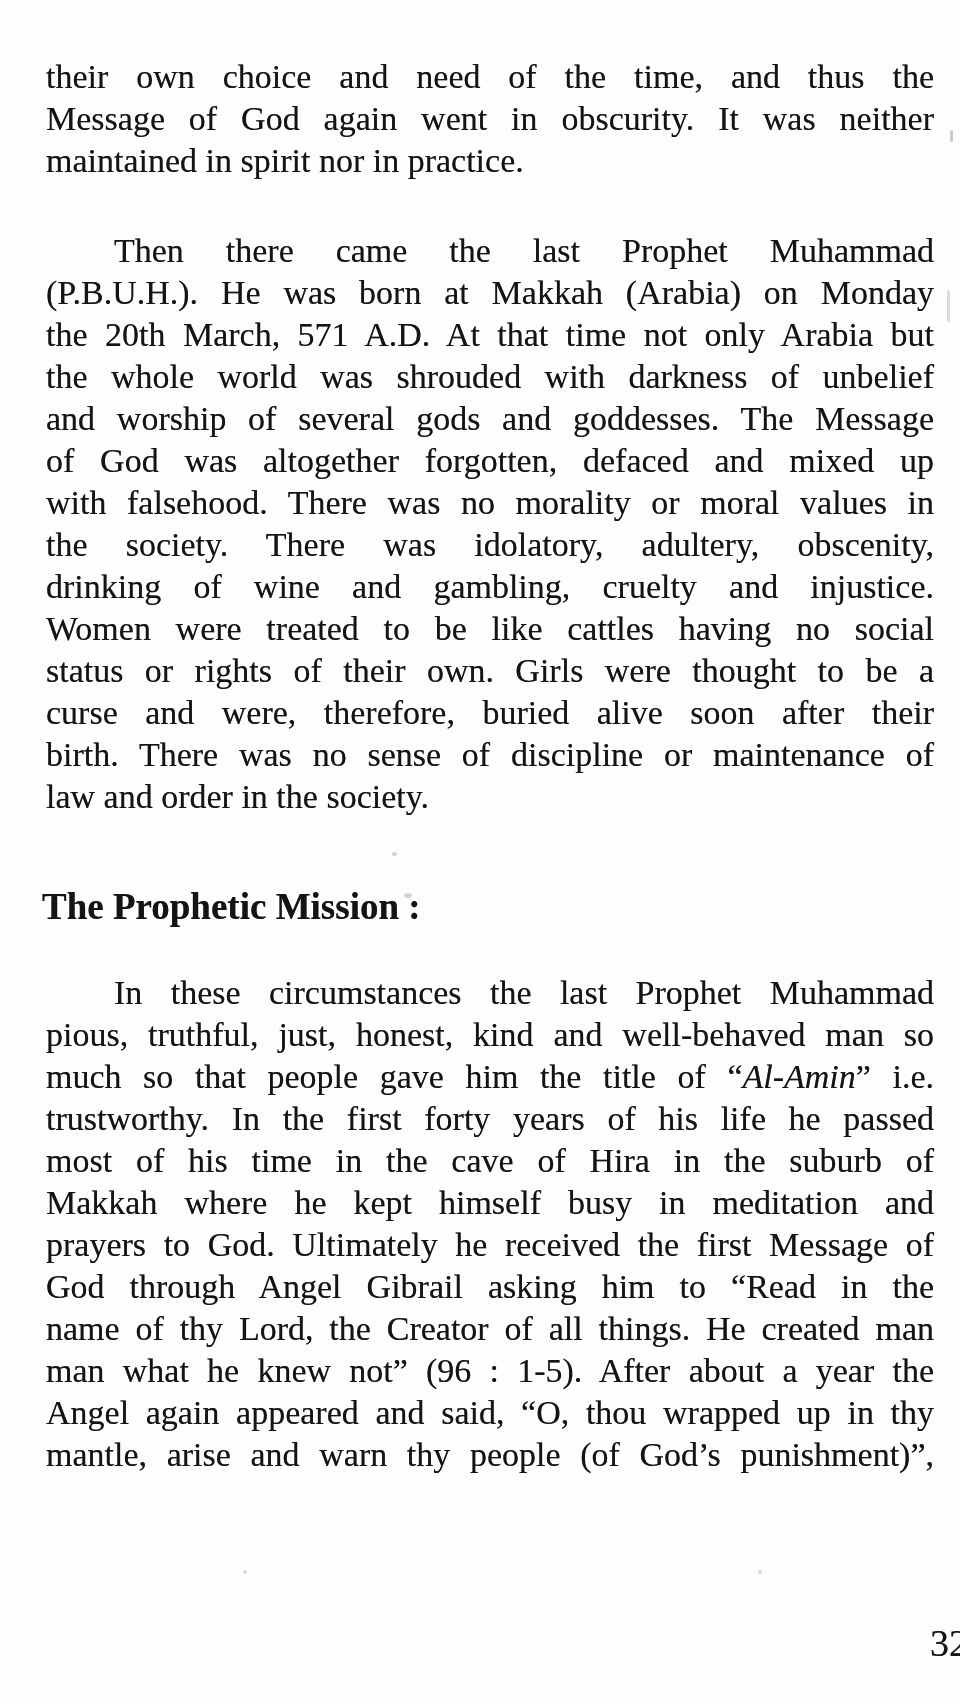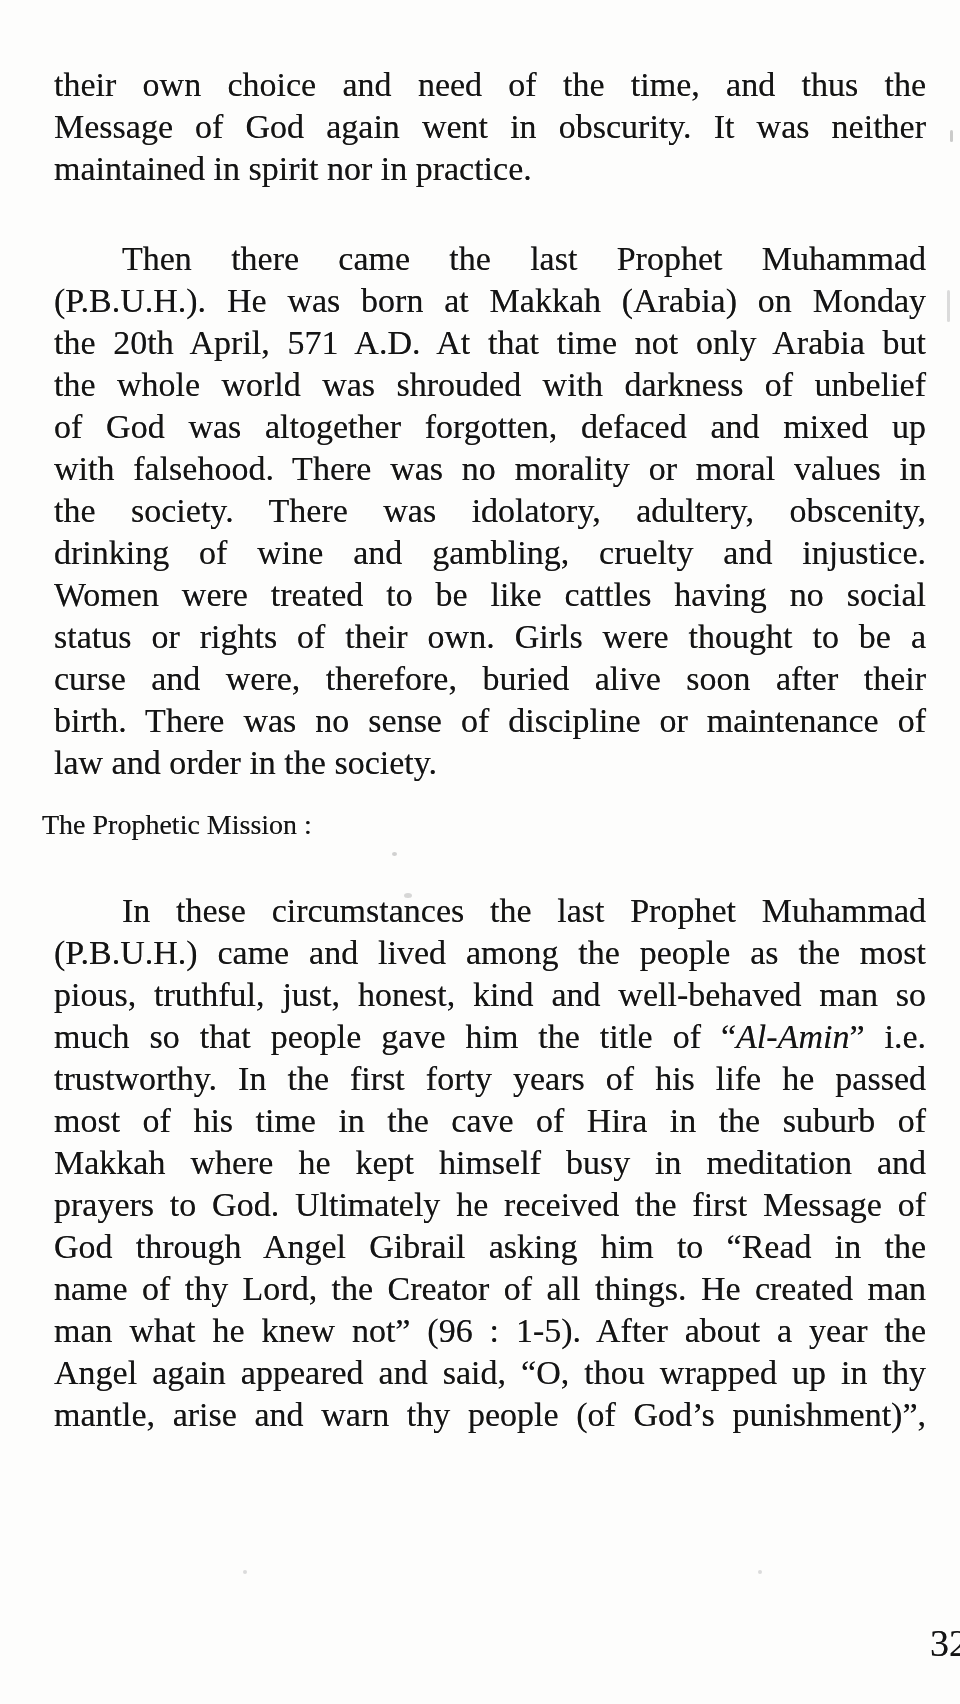--- a/index.html
+++ b/index.html
@@ -14,26 +14,26 @@
     text-shadow: 0 0 0.6px rgba(10,10,10,0.6); 
   }
   .text-block {
     position: absolute;
     left: 42px;
     top: 52px;
     width: 896px;
     font-size: 34px;
     line-height: 42px;
   }
-  .paragraph { margin: 12px; }
+  .paragraph { margin: 4px; }
   .text-block > *:nth-child(2) { margin-top: 48px; }
   .heading {
-    margin-top: 20px;
-    font-weight: normal;
-    font-size: 28px;
+    margin-top: 68px;
+    font-weight: bold;
+    font-size: 37px;
     line-height: 42px;
   }
   .heading + .paragraph { margin-top: 44px; font-family: Liberation Serif, serif; }
   .line { text-align: left; }
   .line.just { text-align: justify; text-align-last: justify; text-justify: inter-word; }
   .line.indent { padding-left: 68px; }
   .line i { font-style: italic; }
   .line .heavy { text-shadow: 0 0 1.1px #000, 0.4px 0 0 #000, -0.4px 0 0 #000; }
   .page-number {
     position: absolute;
@@ -59,36 +59,36 @@
 <div class="page">
   <div class="text-block">
       <div class="paragraph">
         <div class="line just">their own choice and need of the time, and thus the</div>
         <div class="line just">Message of God again went in obscurity. It was neither</div>
         <div class="line">maintained in spirit nor in practice.</div>
       </div>
       <div class="paragraph">
         <div class="line just indent">Then there came the last Prophet Muhammad</div>
         <div class="line just">(P.B.U.H.). He was born at Makkah (Arabia) on Monday</div>
-        <div class="line just">the 20th April, 571 A.D. At that time not only Arabia but</div>
+        <div class="line just">the 20th March, 571 A.D. At that time not only Arabia but</div>
         <div class="line just">the whole world was shrouded with darkness of unbelief</div>
+        <div class="line just">and worship of several gods and goddesses. The Message</div>
         <div class="line just">of God was altogether forgotten, defaced and mixed up</div>
         <div class="line just">with falsehood. There was no morality or moral values in</div>
         <div class="line just">the society. There was idolatory, adultery, obscenity,</div>
         <div class="line just">drinking of wine and gambling, cruelty and injustice.</div>
         <div class="line just">Women were treated to be like cattles having no social</div>
         <div class="line just">status or rights of their own. Girls were thought to be a</div>
         <div class="line just">curse and were, therefore, buried alive soon after their</div>
         <div class="line just">birth. There was no sense of discipline or maintenance of</div>
         <div class="line">law and order in the society.</div>
       </div>
       <div class="heading">The Prophetic Mission :</div>
       <div class="paragraph">
         <div class="line just indent">In these circumstances the last Prophet Muhammad</div>
-        <div class="line just">(P.B.U.H.) came and lived among the people as the most</div>
         <div class="line just">pious, truthful, just, honest, kind and well-behaved man so</div>
         <div class="line just">much so that people gave him the title of “<i>Al-Amin</i>” i.e.</div>
         <div class="line just">trustworthy. In the first forty years of his life he passed</div>
         <div class="line just">most of his time in the cave of Hira in the suburb of</div>
         <div class="line just">Makkah where he kept himself busy in meditation and</div>
         <div class="line just">prayers to God. Ultimately he received the first Message of</div>
         <div class="line just">God through Angel Gibrail asking him to “Read in the</div>
         <div class="line just">name of thy Lord, the Creator of all things. He created man</div>
         <div class="line just">man what he knew not” (96 : 1-5). After about a year the</div>
         <div class="line just">Angel again appeared and said, “O, thou wrapped up in thy</div>

